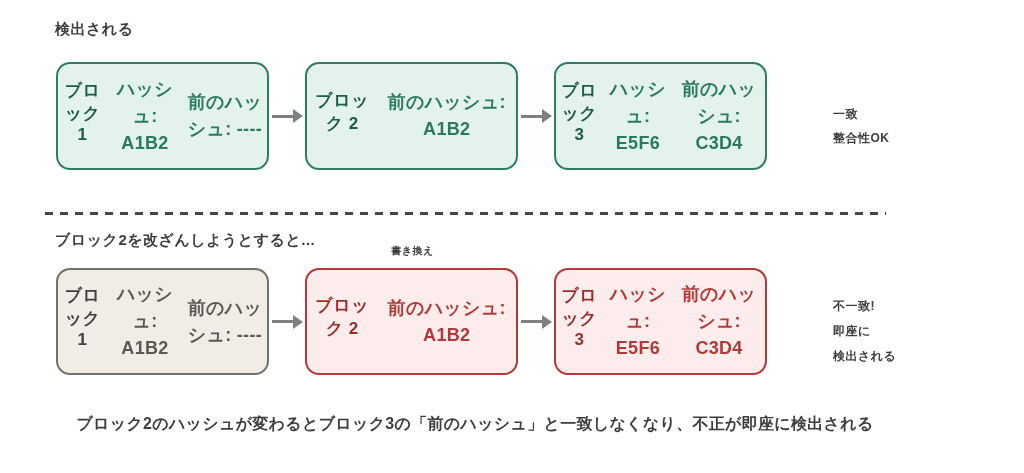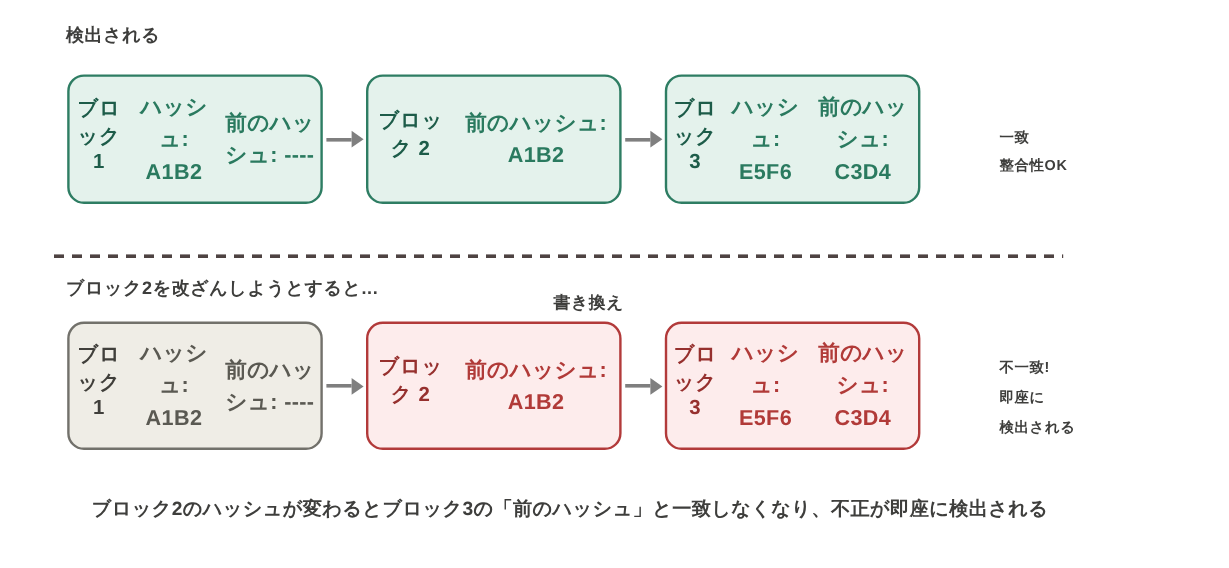--- a/index.html
+++ b/index.html
@@ -93,22 +93,22 @@
     background: repeating-linear-gradient(
       90deg,
       var(--divider) 0px, var(--divider) 8px,
       transparent 8px, transparent 15px
     );
   }
 
   #rewrite-label {
     position: absolute;
     left: 305px; top: 244px; width: 215px;
-    text-align: right;
-    font-size: 14px; font-weight: bold;
+    text-align: center;
+    font-size: 10px; font-weight: bold;
     color: var(--label);
     letter-spacing: 0.5px;
   }
 
   #caption {
     position: absolute;
     left: 0; top: 414px; width: 950px;
     text-align: center;
     font-size: 16px; font-weight: bold;
     color: var(--label);

